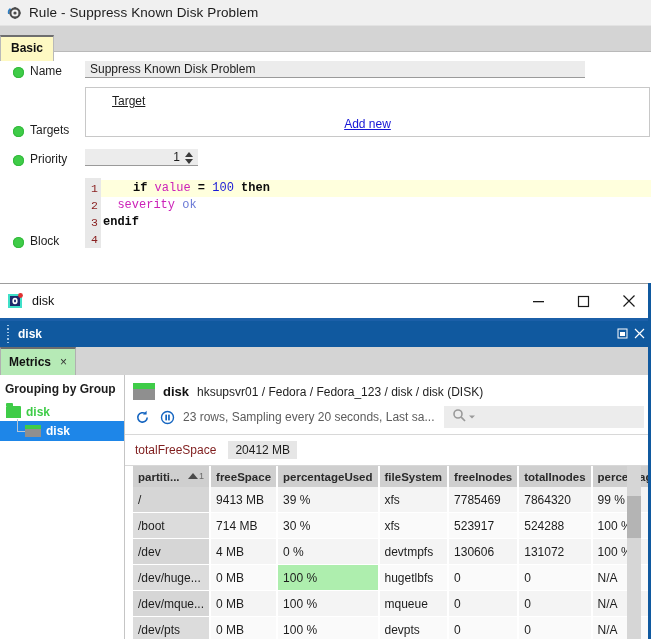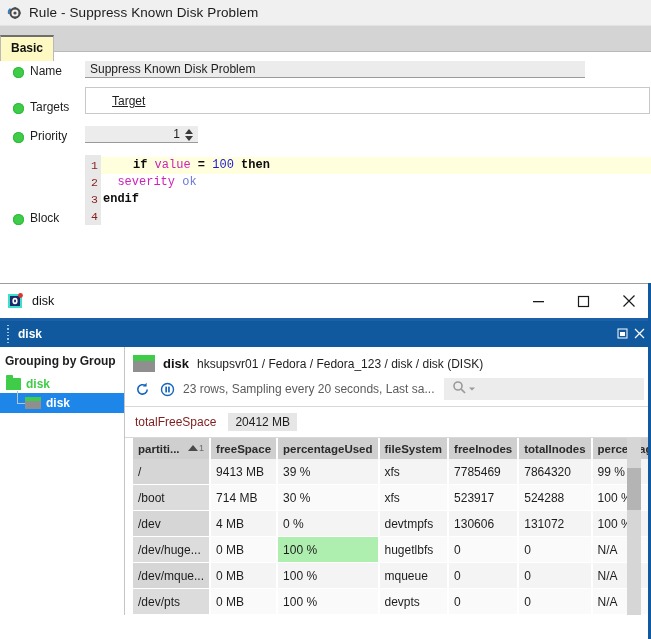--- a/index.html
+++ b/index.html
@@ -143,20 +143,23 @@
       <span class="bullet"></span>
       <span class="field-label">Name</span>
       <div id="name-input" class="underline-input">Suppress Known Disk Problem</div>
     </div>
 
     <div class="field-row">
       <span class="bullet"></span>
       <span class="field-label">Targets</span>
       <div id="targets-box">
         <div id="targets-header">Target</div>
+        <div id="add-new-wrap">
+          <span id="add-new">Add new</span>
+        </div>
       </div>
     </div>
 
     <div class="field-row" style="margin-top:12px;">
       <span class="bullet"></span>
       <span class="field-label">Priority</span>
       <div id="priority-wrap">
         <div id="priority-input" class="underline-input">1</div>
         <div class="spinner">
           <span class="up"></span>
@@ -233,20 +236,26 @@
           <rect x="3" y="4" width="5" height="4" fill="#ffffff"></rect>
         </svg>
     </span>
     <span class="inner-btn">
       <svg width="11" height="11" viewBox="0 0 11 11">
           <path d="M1 1 L10 10 M10 1 L1 10" stroke="#ffffff" stroke-width="1.2"></path>
         </svg>
     </span>
   </div>
 
+  <div id="metrics-tabbar">
+    <div id="metrics-tab">
+      <span>Metrics</span>
+      <span id="metrics-tab-close">×</span>
+    </div>
+  </div>
 
   <div id="disk-content">
 
     <div id="sidebar">
       <div id="grouping-label">Grouping by Group</div>
 
       <div class="tree-node">
         <span class="folder-icon"></span>
         <span class="tree-label">disk</span>
       </div>

